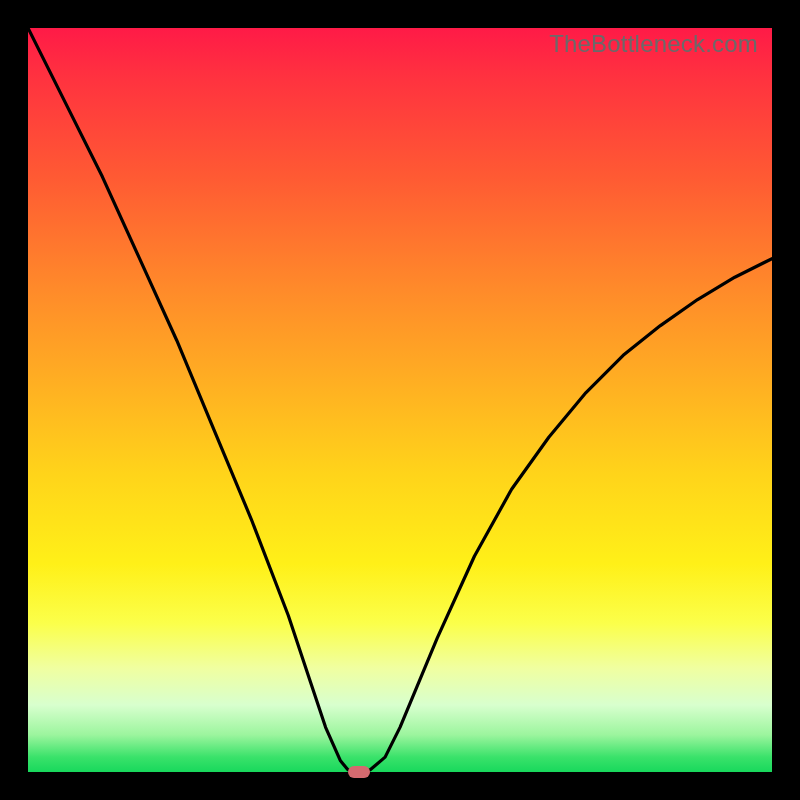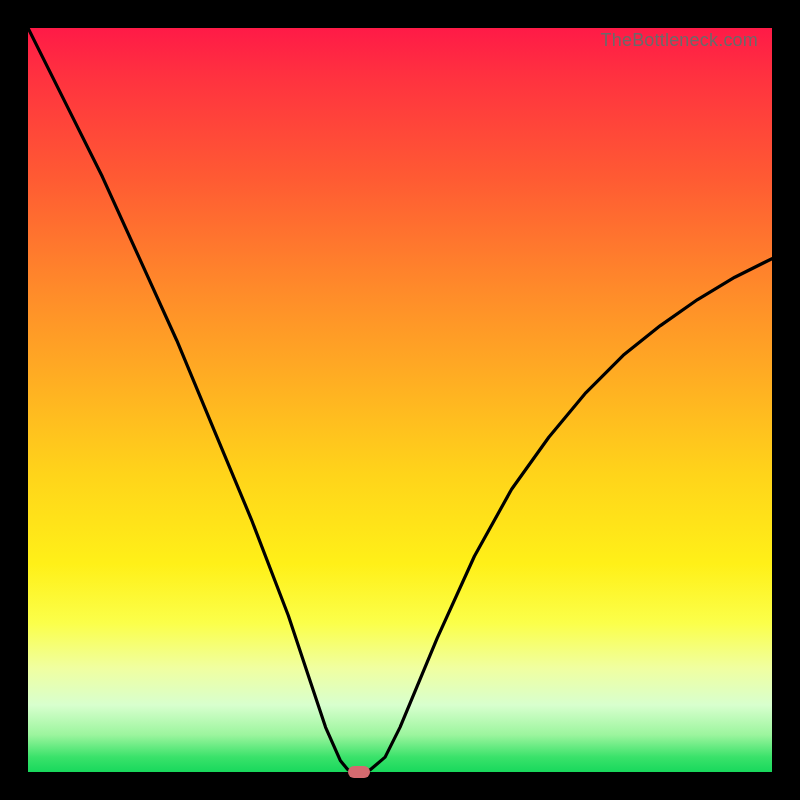--- a/index.html
+++ b/index.html
@@ -38,21 +38,21 @@
       #9cf59e 95%,
       #3ae26a 98%,
       #18d85c 100%
     );
   }
   .watermark {
     position: absolute;
     top: 2px;
     right: 14px;
     color: #6a6a6a;
-    font-size: 18px;
+    font-size: 24px;
     font-weight: 500;
     letter-spacing: 0.2px;
     user-select: none;
   }
   svg.curve {
     position: absolute;
     left: 0;
     top: 0;
     width: 744px;
     height: 744px;

